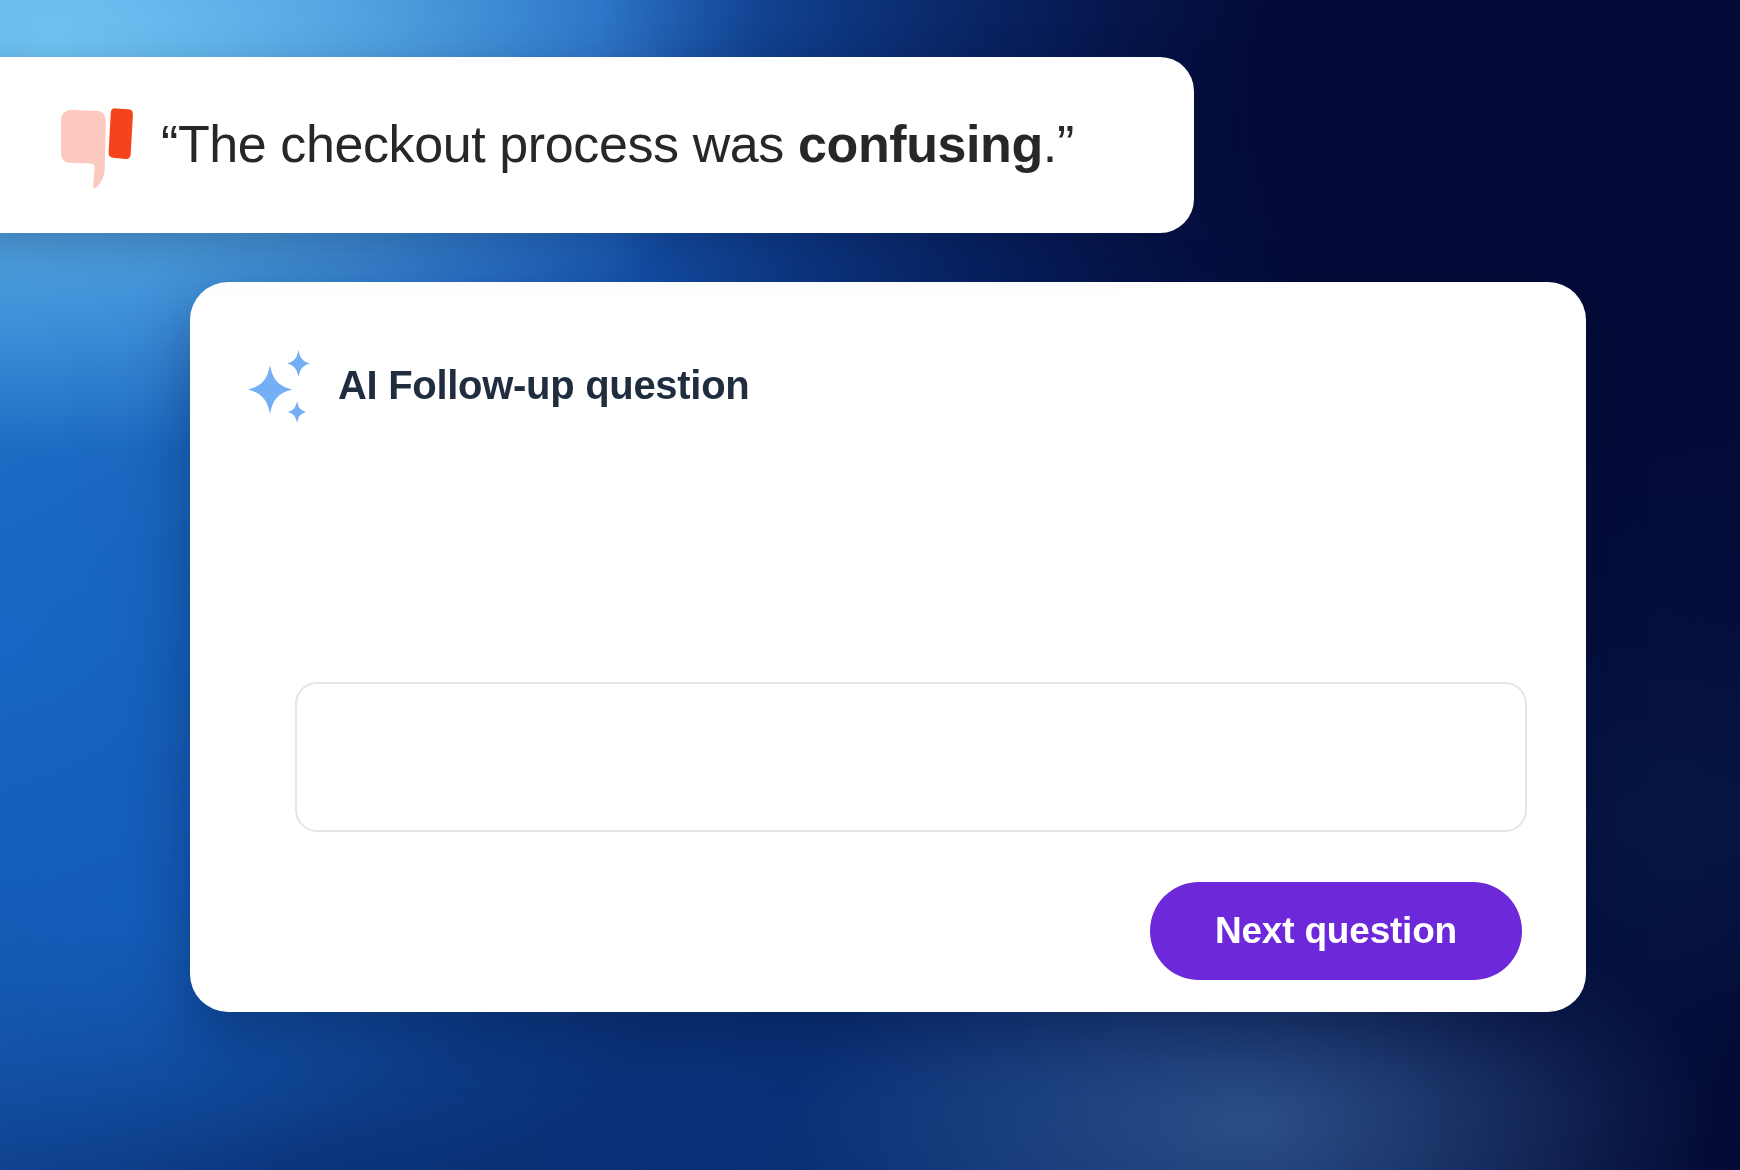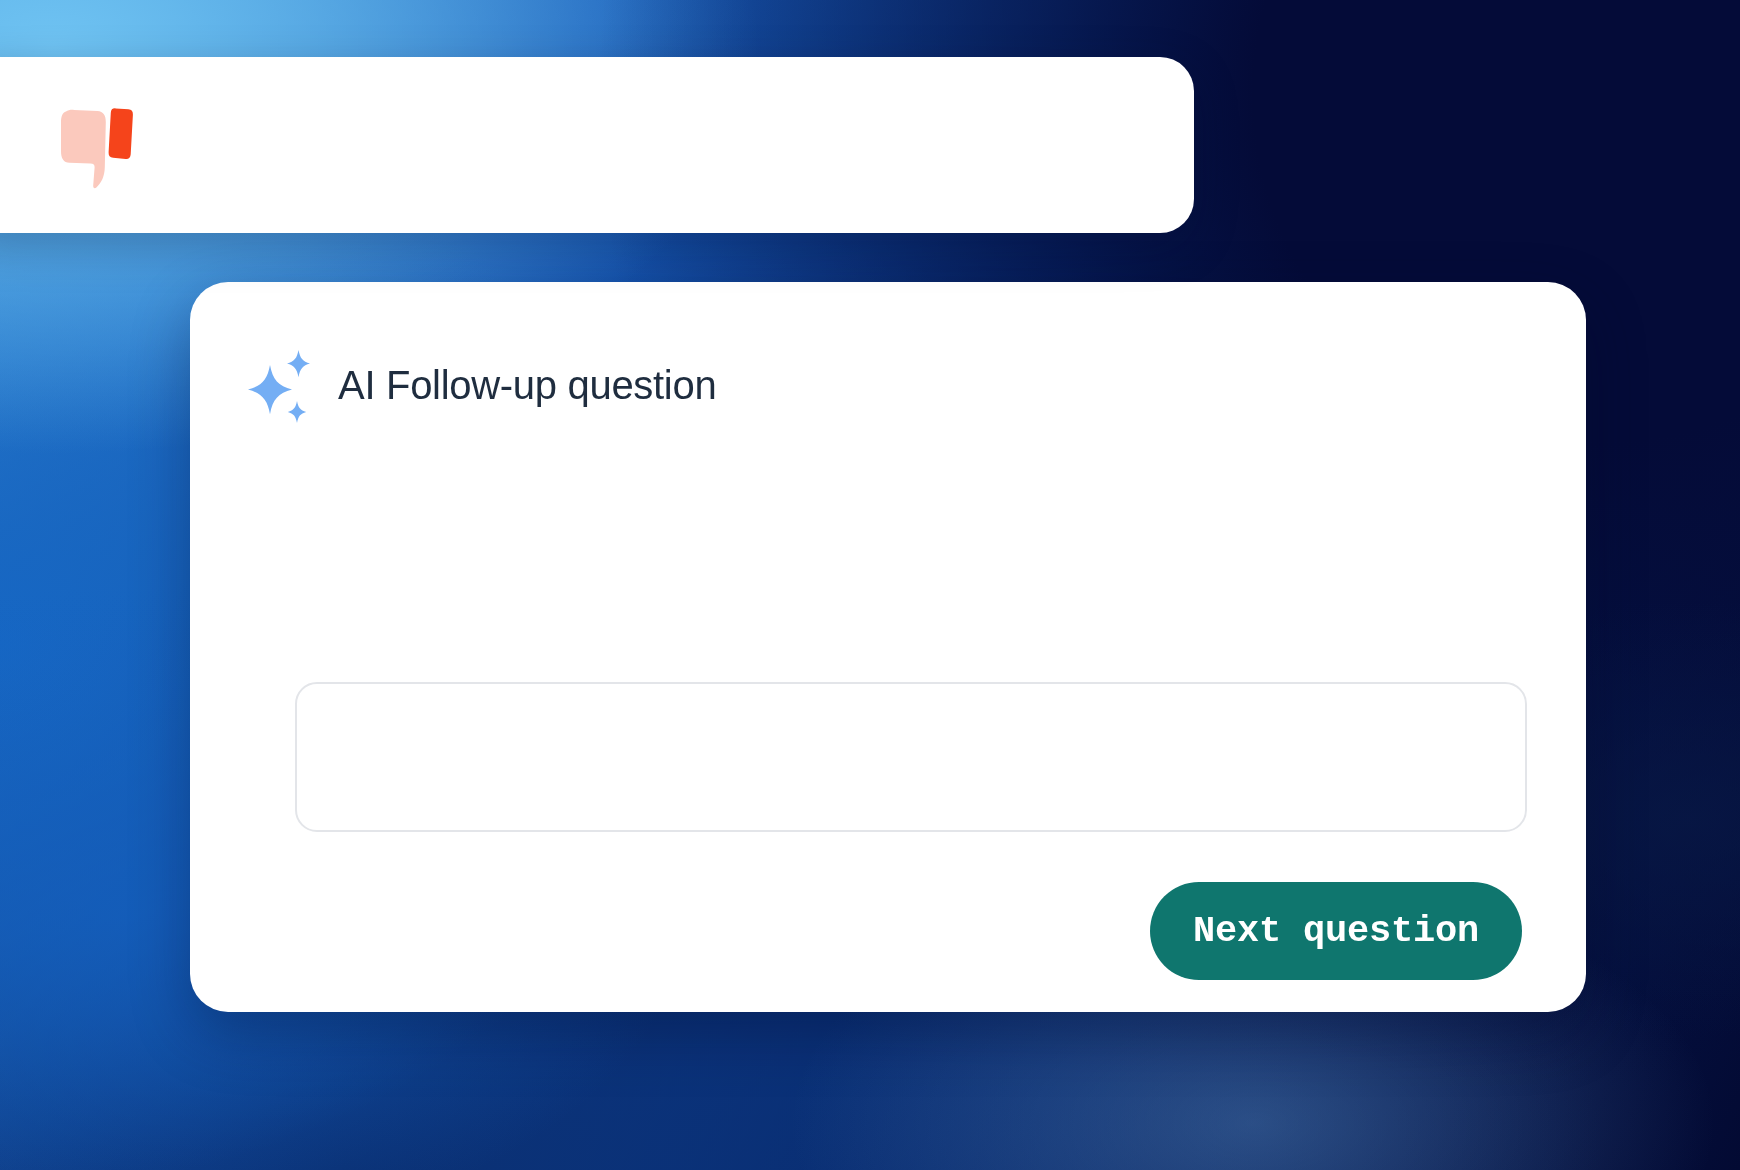--- a/index.html
+++ b/index.html
@@ -95,21 +95,21 @@
     top: 63px;
   }
   .sparkle-icon {
     width: 78px;
     height: 78px;
     flex: 0 0 auto;
     display: block;
   }
   .ai-header-label {
     font-size: 40px;
-    font-weight: 400;
+    font-weight: 700;
     color: #1f2d3f;
     letter-spacing: -0.3px;
     line-height: 1;
     margin-top: 2px;
   }
 
   .ai-question {
     position: absolute;
     left: 145px;
     top: 196px;
@@ -138,25 +138,25 @@
     outline: none;
   }
   .answer-input::placeholder { color: #b4b9c2; }
 
   .next-button {
     position: absolute;
     left: 960px;
     top: 600px;
     width: 372px;
     height: 98px;
-    background: #0f766e;
+    background: #6d28d9;
     color: #ffffff;
     border: none;
     border-radius: 49px;
-    font-family: Liberation Mono, monospace;
+    font-family: Liberation Sans, sans-serif;
     font-size: 37px;
     font-weight: 700;
     letter-spacing: -0.2px;
     cursor: pointer;
   }
 </style>
 </head>
 <body>
 
 <div class="bg"></div>
@@ -164,20 +164,23 @@
 
 <div class="quote-card">
 
   <span class="thumbs-icon">
     <svg width="74" height="84" viewBox="0 0 74 84" xmlns="http://www.w3.org/2000/svg" aria-hidden="true">
       <path d="M6 6.5 C2.6 7.6 1 11 1 17.5 L1 46 C1 53.5 3.6 57.5 9.5 57.8 L30.5 58.4 C33.5 58.5 34.8 59.6 34.6 62.4 L33.2 80.6 C33 83 34.6 84 36.4 82.4 C41.6 77.6 44.6 71.2 44.8 62.2 L45.8 17.2 C45.9 10.4 43.4 6.6 37.4 6.1 L14 4.9 C10.5 4.7 7.9 5.2 6 6.5 Z" fill="#fbc9bd"></path>
       <path d="M55.6 3.4 C52.6 3.1 51 4.6 50.8 7.8 L48.6 47.2 C48.4 50.6 49.9 52.4 53.1 52.7 L65.6 53.9 C68.8 54.2 70.5 52.6 70.7 49.2 L72.9 9.8 C73.1 6.4 71.6 4.6 68.4 4.3 Z" fill="#f5441b"></path>
     </svg>
   </span>
 
+  <div class="quote-text">
+    <span>“</span><span>The checkout process was </span><b>confusing</b><span>.”</span>
+  </div>
 
 </div>
 
 <div class="ai-card">
 
   <div class="ai-header">
     <span class="sparkle-icon">
       <svg width="78" height="78" viewBox="0 0 78 78" xmlns="http://www.w3.org/2000/svg" aria-hidden="true">
         <path d="M30 20 C32.6 34.6 38.4 41 52 44.6 C38.4 48.2 32.6 54.6 30 69.2 C27.4 54.6 21.6 48.2 8 44.6 C21.6 41 27.4 34.6 30 20 Z" fill="#74aef4"></path>
         <path d="M58.5 5 C60 13.2 62.8 16.6 70 18.6 C62.8 20.6 60 24 58.5 32.2 C57 24 54.2 20.6 47 18.6 C54.2 16.6 57 13.2 58.5 5 Z" fill="#74aef4"></path>

